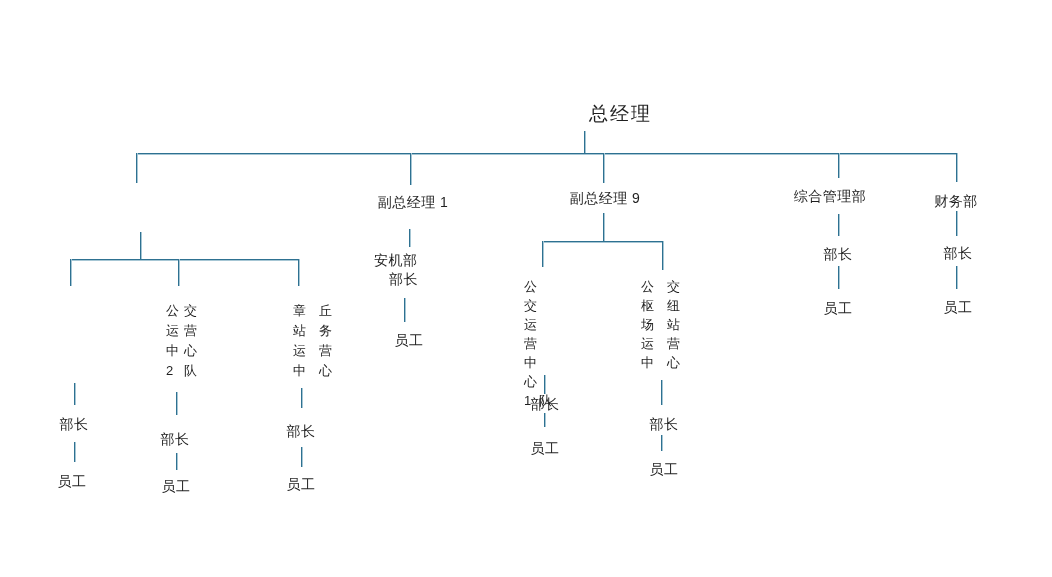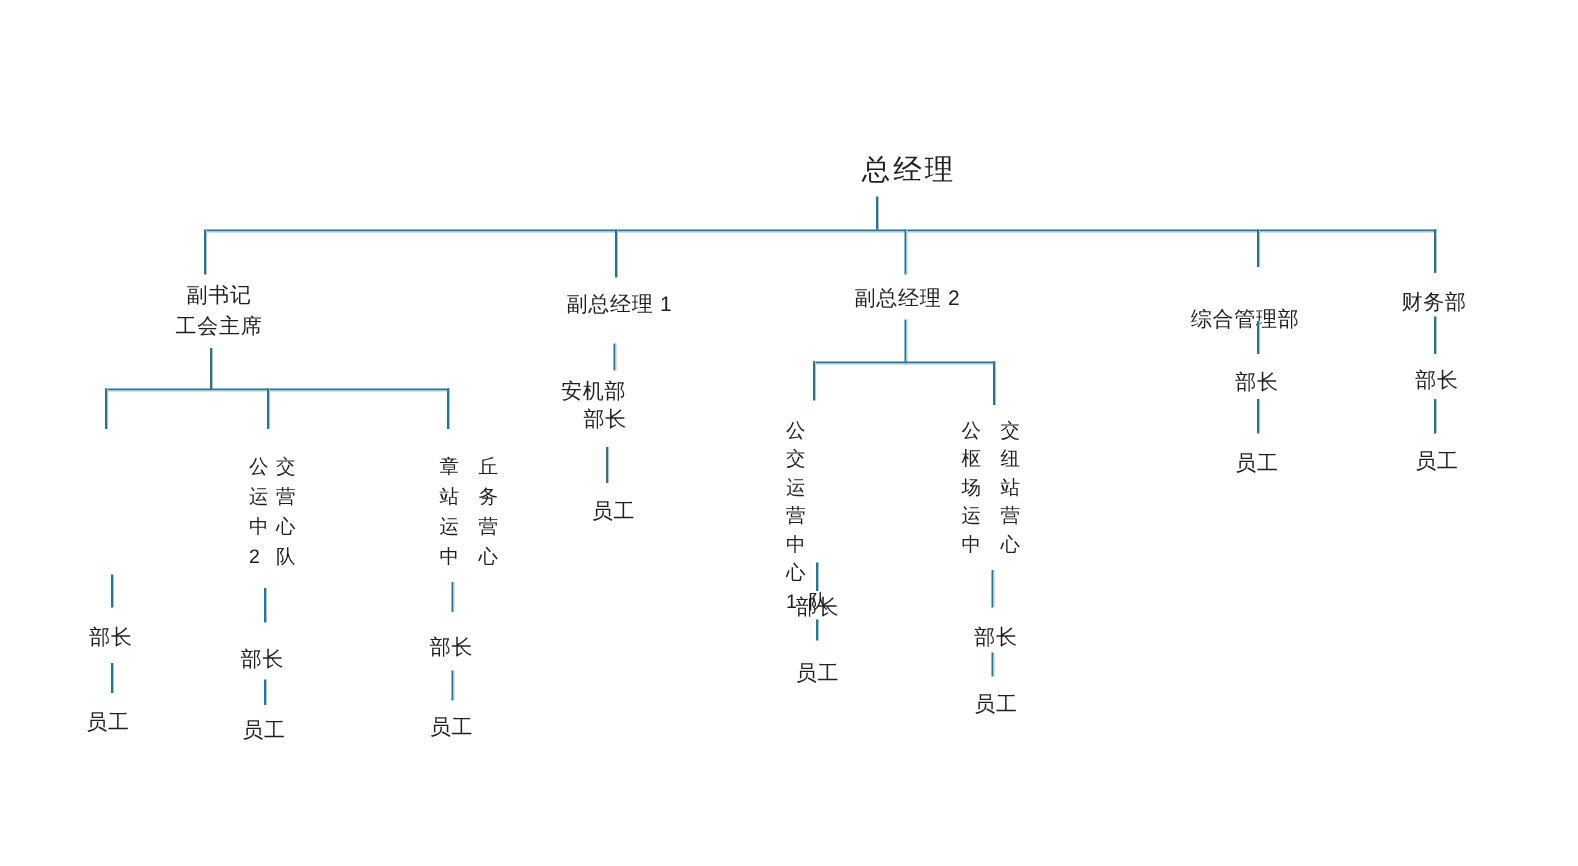--- a/index.html
+++ b/index.html
@@ -12,33 +12,33 @@
   .h{position:absolute;height:2px;background:linear-gradient(to bottom,#2e7191 55%,#a6c6d4 55%);}
   
   .node{position:absolute;color:#1f1f1f;font-size:14px;line-height:20px;text-align:center;
         white-space:pre-line;letter-spacing:.5px;}
   .col{position:absolute;color:#1f1f1f;font-size:13px;line-height:20px;text-align:justify;
        text-align-last:justify;white-space:pre-line;}
   .lh19{line-height:19px;}
   .alignleft{text-align:right;letter-spacing:.5px;}
   .title{font-size:19px;letter-spacing:2px;line-height:24px;}
 
-  #t-root{left:536px;top:102px;width:140px;}
+  #t-root{left:512px;top:102px;width:140px;text-align:right;}
   #v-root{left:584px;top:131px;height:22px;}
   #h-main{left:137px;top:153px;width:821px;}
   #v-d0{left:136px;top:153px;height:30px;}
   #v-d1{left:410px;top:153px;height:32px;}
   #v-d2{left:603px;top:153px;height:30px;}
   #v-d3{left:838px;top:153px;height:25px;}
   #v-d4{left:956px;top:153px;height:29px;}
 
   #t-b0{left:86px;top:186px;width:120px;line-height:21px;}
   #t-b1{left:353px;top:192px;width:120px;}
   #t-b2{left:545px;top:188px;width:120px;}
-  #t-b3{left:770px;top:186px;width:120px;margin-top:16px;}
+  #t-b3{left:770px;top:186px;width:120px;}
   #t-b4{left:906px;top:191px;width:100px;}
 
   #v-b0stem{left:140px;top:232px;height:28px;}
   #h-b0{left:70px;top:259px;width:230px;}
   #v-b0c0{left:70px;top:259px;height:27px;}
   #v-b0c1{left:178px;top:259px;height:27px;}
   #v-b0c2{left:298px;top:259px;height:27px;}
 
   #col-b0c0{left:56px;top:294px;width:42px;}
   #col-b0c1{left:166px;top:301px;width:31px;}
@@ -100,24 +100,22 @@
 
   <div id="t-root" class="node title">总经理</div>
   <div id="v-root" class="v"></div>
   <div id="h-main" class="h"></div>
   <div id="v-d0" class="v"></div>
   <div id="v-d1" class="v"></div>
   <div id="v-d2" class="v"></div>
   <div id="v-d3" class="v"></div>
   <div id="v-d4" class="v"></div>
 
-  <div id="t-b0" class="node">副书记
-工会主席</div>
   <div id="t-b1" class="node">副总经理 1</div>
-  <div id="t-b2" class="node">副总经理 2</div>
+  <div id="t-b2" class="node">副总经理 9</div>
   <div id="t-b3" class="node">综合管理部</div>
   <div id="t-b4" class="node">财务部</div>
 
   <div id="v-b0stem" class="v"></div>
   <div id="h-b0" class="h"></div>
   <div id="v-b0c0" class="v"></div>
   <div id="v-b0c1" class="v"></div>
   <div id="v-b0c2" class="v"></div>
 
   <div id="v-b0c0a" class="v"></div>

